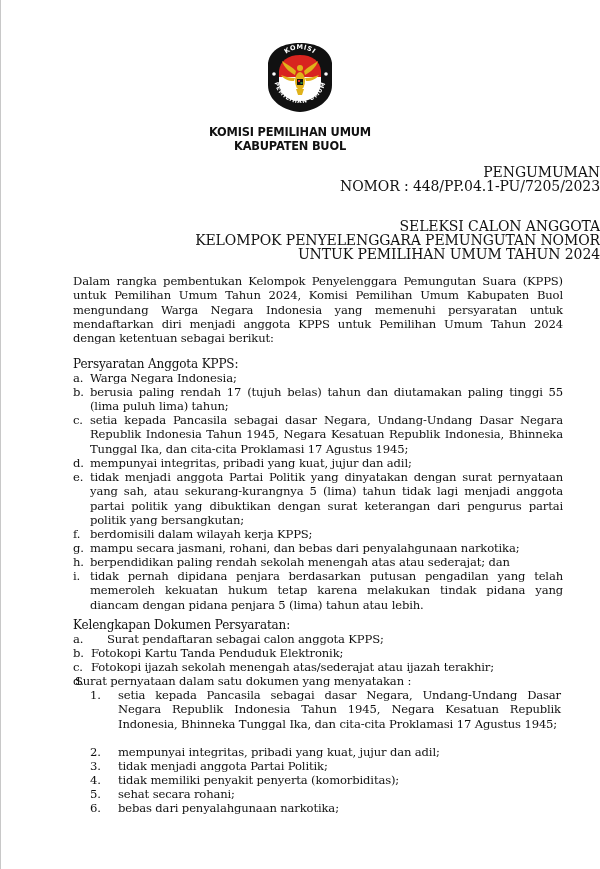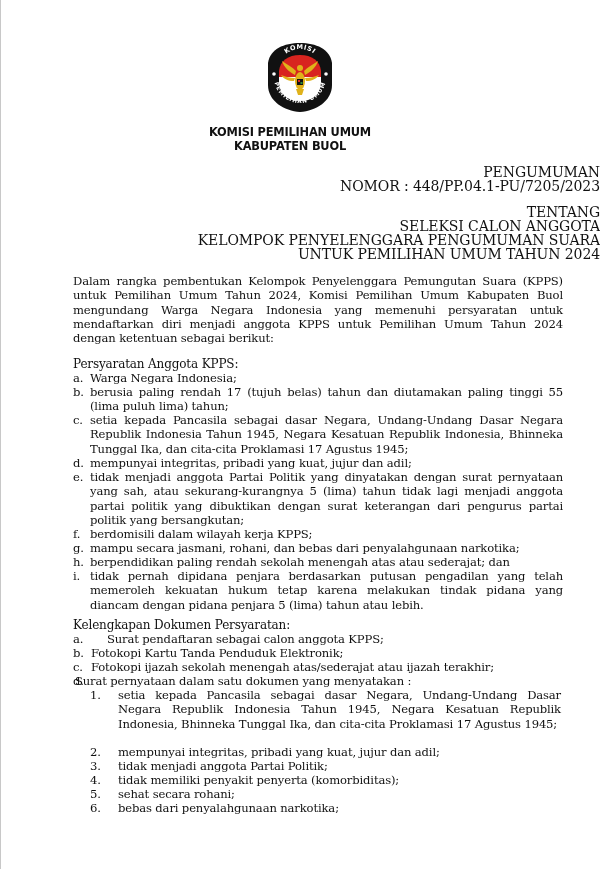--- a/index.html
+++ b/index.html
@@ -69,23 +69,22 @@
       <textPath href="#arcBot" startOffset="50%" text-anchor="middle">PEMILIHAN UMUM</textPath>
     </text>
   </svg>
 
   <div class="org org1">KOMISI PEMILIHAN UMUM</div>
   <div class="org org2">KABUPATEN BUOL</div>
 
   <div class="ctr" style="top:165px">PENGUMUMAN</div>
   <div class="ctr" style="top:179px">NOMOR : 448/PP.04.1-PU/7205/2023</div>
 
-  <div class="ctr" style="top:205px">TENTANG</div>
   <div class="ctr" style="top:219px">SELEKSI CALON ANGGOTA</div>
-  <div class="ctr" style="top:233px">KELOMPOK PENYELENGGARA PENGUMUMAN SUARA</div>
+  <div class="ctr" style="top:233px">KELOMPOK PENYELENGGARA PEMUNGUTAN NOMOR</div>
   <div class="ctr" style="top:247px">UNTUK PEMILIHAN UMUM TAHUN 2024</div>
 
   <div class="para" style="top:274px">Dalam rangka pembentukan Kelompok Penyelenggara Pemungutan Suara (KPPS) untuk Pemilihan Umum Tahun 2024, Komisi Pemilihan Umum Kabupaten Buol mengundang Warga Negara Indonesia yang memenuhi persyaratan untuk mendaftarkan diri menjadi anggota KPPS untuk Pemilihan Umum Tahun 2024 dengan ketentuan sebagai berikut:</div>
 
   <div class="heading" style="top:357px">Persyaratan Anggota KPPS:</div>
 
   <div class="item" style="top:371px">
     <span class="mk">a.</span>
     <span class="tx">Warga Negara Indonesia;</span>
   </div>

